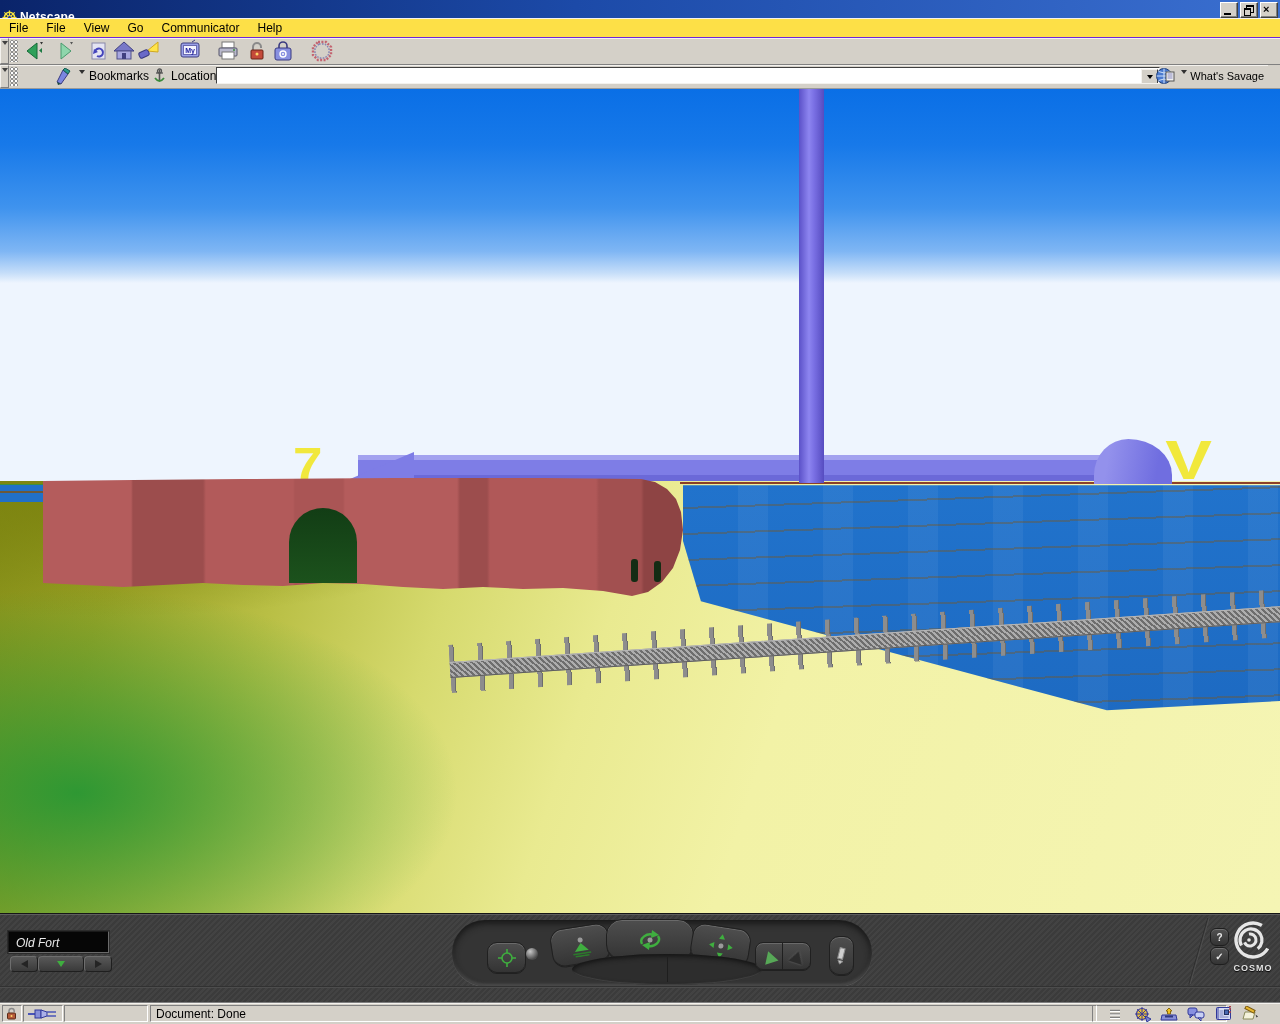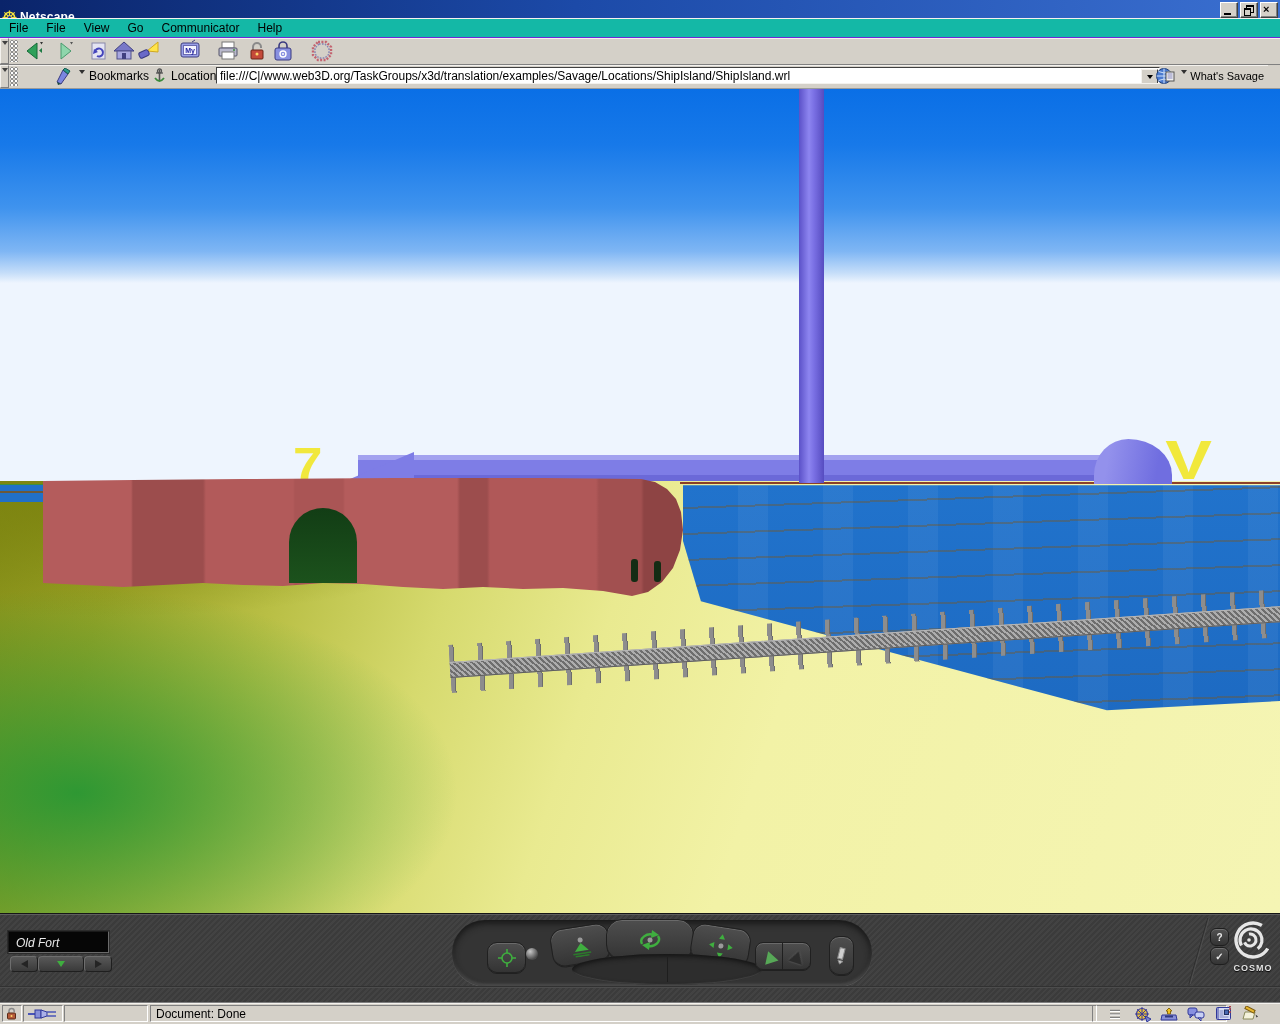--- a/index.html
+++ b/index.html
@@ -17,21 +17,21 @@
   .win-btn{width:16px;height:14px;background:#d4d0c8;
     border:1px solid;border-color:#fff #404040 #404040 #fff;
     position:relative;box-shadow:inset -1px -1px 0 #808080;}
   .glyph-min{position:absolute;left:3px;bottom:2px;width:7px;height:2px;background:#000;}
   .glyph-restore{position:absolute;left:3px;top:2px;width:8px;height:8px;}
   .glyph-restore:before{content:"";position:absolute;left:2px;top:0;width:6px;height:5px;border:1px solid #000;border-top-width:2px;}
   .glyph-restore:after{content:"";position:absolute;left:0;top:3px;width:5px;height:5px;border:1px solid #000;border-top-width:2px;background:#d4d0c8;}
   .glyph-close{position:absolute;left:2px;top:0px;font-size:11px;font-weight:bold;color:#000;font-family:"Liberation Sans",sans-serif;}
 
   
-  .menubar{position:absolute;left:0;top:18px;width:1280px;height:19px;background:#14b8a6;
+  .menubar{position:absolute;left:0;top:18px;width:1280px;height:19px;background:#fde047;
     border-bottom:1px solid #6d28d9;box-shadow:inset 0 1px 0 #f4f2ee;display:flex;align-items:center;}
   .menu-item{font-size:12px;color:#000;padding:2px 9px;}
 
   
   .toolbar{position:absolute;left:0;top:38px;width:1280px;height:26px;background:#d4d0c8;
     border-bottom:1px solid #808080;box-shadow:inset 0 1px 0 #f4f2ee;}
   .roll-tab{position:absolute;left:0;top:0;width:9px;height:100%;background:#d4d0c8;
     border:1px solid;border-color:#f4f2ee #808080 #808080 #f4f2ee;box-sizing:border-box;}
   .roll-tab:before{content:"";position:absolute;left:1px;top:2px;border-left:3px solid transparent;border-right:3px solid transparent;border-top:4px solid #404040;}
   .grabber{position:absolute;left:10px;top:2px;bottom:2px;width:8px;
@@ -285,21 +285,20 @@
     <svg width="15" height="16" viewBox="0 0 15 16">
       <path d="M7.5 2 v11" stroke="#555" stroke-width="1.6"></path>
       <path d="M3 10 q4.5 6 9 0" fill="none" stroke="#3a8a3a" stroke-width="1.8"></path>
       <circle cx="7.5" cy="3" r="2" fill="none" stroke="#555" stroke-width="1.3"></circle>
       <path d="M4 5 h7" stroke="#555" stroke-width="1.3"></path>
     </svg>
     <span class="label">Location:</span>
   </div>
 
   <div class="url-field">
-    <span>file:///C|/www.web3D.org/TaskGroups/x3d/translation/examples/Savage/Locations/ShipIsland/ShipIsland.wrl</span>
     <div class="url-dd">
         <i></i>
       </div>
   </div>
 
   <div class="whats-related">
     <svg width="22" height="19" viewBox="0 0 22 19">
       <circle cx="9" cy="9" r="7.5" fill="#4a7ad0" stroke="#20407a"></circle>
       <path d="M1.5 9 h15 M9 1.5 v15 M3.5 4.5 q5.5 3 11 0 M3.5 13.5 q5.5 -3 11 0" fill="none" stroke="#cfe0f8" stroke-width="1"></path>
       <rect x="11" y="5" width="8" height="9" fill="#f0f0f0" stroke="#555"></rect>

